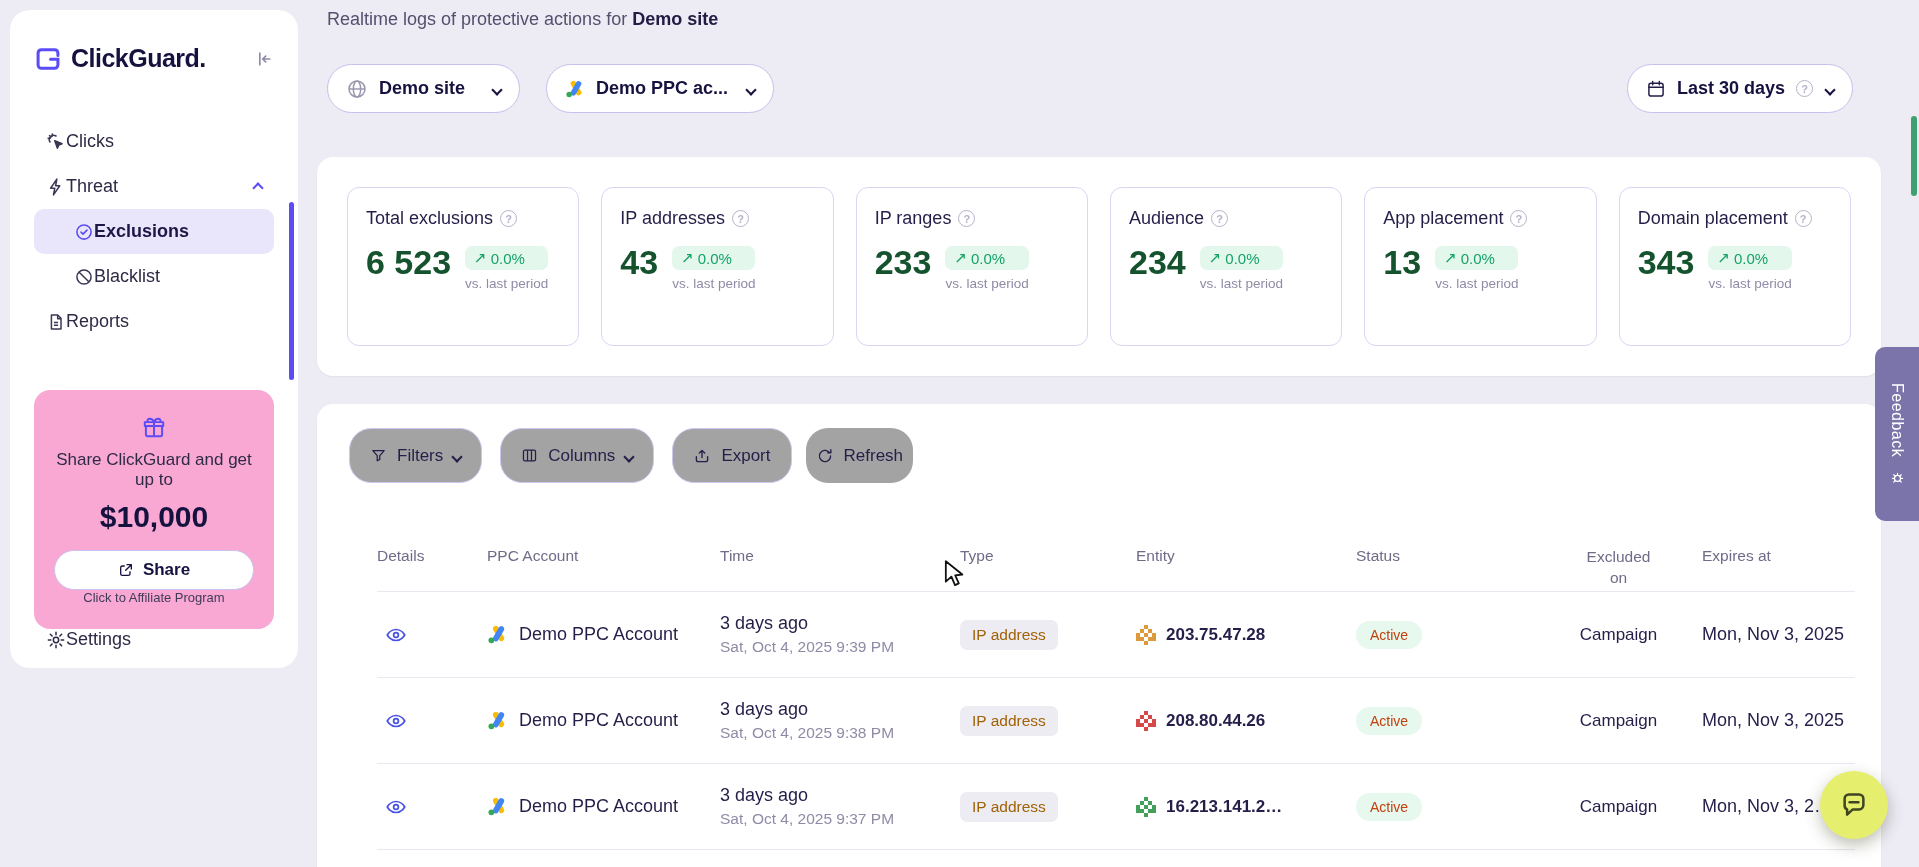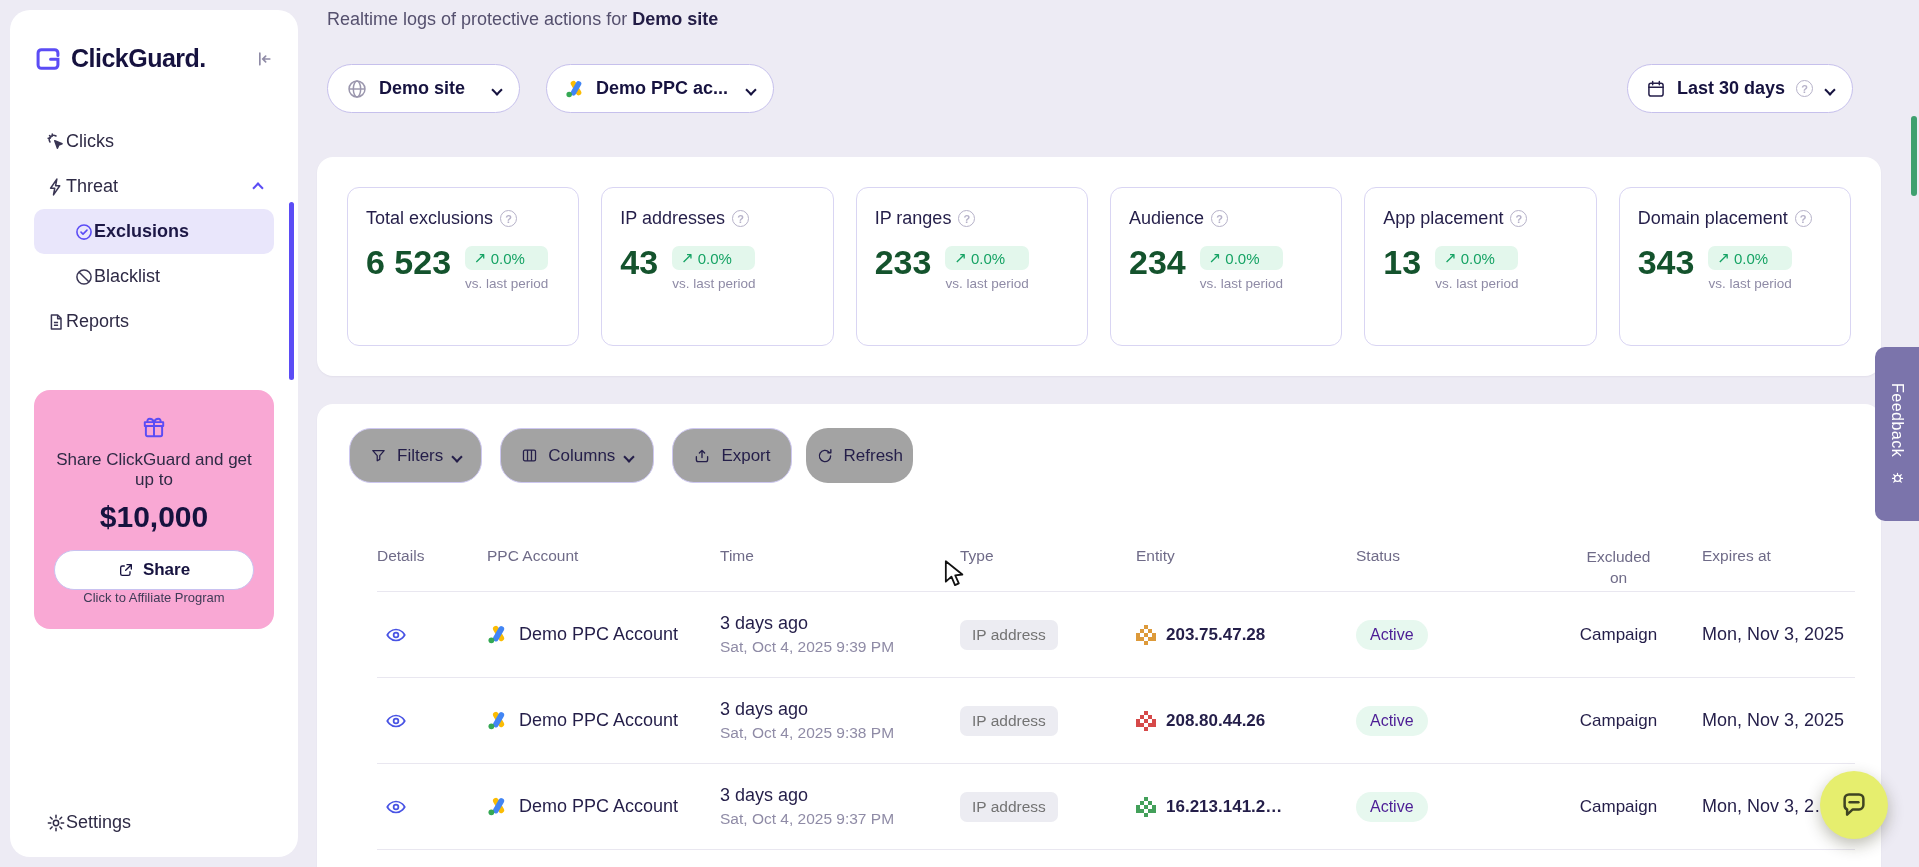--- a/index.html
+++ b/index.html
@@ -1,21 +1,21 @@
 <!DOCTYPE html>
 <html><head>
 <meta charset="utf-8">
 <style>
   * { margin:0; padding:0; box-sizing:border-box; }
   html,body { width:1919px; height:867px; overflow:hidden; background:#edebf4;
     font-family:"Liberation Sans","DejaVu Sans",sans-serif; color:#241e49; }
   svg { display:block; }
 
   
-  .sidebar { position:absolute; left:10px; top:10px; width:288px; height:847px; background:#fff;
+  .sidebar { position:absolute; left:10px; top:10px; width:288px; height:658px; background:#fff;
     border-radius:20px; padding:34px 24px 24px; display:flex; flex-direction:column; }
   .logo-row { display:flex; align-items:center; gap:9px; margin-bottom:46px; }
   .logo-text { font-size:25px; font-weight:bold; color:#16123f; letter-spacing:-0.5px; }
   .collapse { margin-left:auto; cursor:pointer; }
   .nav-item { display:flex; align-items:center; height:45px; padding:0 12px;
     font-size:18px; color:#2e2a45; border-radius:10px; cursor:pointer; }
   .nav-item .lbl { white-space:nowrap; }
   .nav-item.sub { padding-left:40px; }
   .nav-item.active { background:#e9e6fb; font-weight:bold; color:#1d1846; }
   .side-thumb { position:absolute; right:4px; top:192px; width:5px; height:178px;
@@ -86,24 +86,24 @@
     color:#6f6b88; font-size:15.5px; }
   .th-excluded { text-align:center; }
   .th-excluded span { display:inline-block; width:72px; text-align:center; line-height:1.35; }
   .trow { height:86px; border-bottom:1px solid #e9e7f0; font-size:18px; }
   .trow.partial { border-bottom:none; }
   .cell-details { padding-left:8px; }
   .eye { cursor:pointer; }
   .cell-account { display:flex; align-items:center; gap:11px; }
   .time-rel { font-size:18px; color:#241e49; }
   .time-abs { font-size:15.5px; color:#8f8ba6; margin-top:4px; }
-  .chip-type { display:inline-block; background:#ececf2; color:#737373; font-size:15.5px;
+  .chip-type { display:inline-block; background:#ececf2; color:#a16207; font-size:15.5px;
     padding:6px 12px; border-radius:7px; }
   .cell-entity { display:flex; align-items:center; gap:10px; font-weight:bold; font-size:17px; }
-  .chip-status { display:inline-block; background:#e7f8ef; color:#4c1d95; font-size:16px;
+  .chip-status { display:inline-block; background:#e7f8ef; color:#c2410c; font-size:14px;
     padding:6px 14px; border-radius:15px; }
   .cell-excluded { text-align:center; font-size:17px; }
   .cell-expires { padding-left:6px; }
 
   
   .feedback { position:fixed; right:0; top:347px; width:44px; height:174px; background:#7b74ab;
     border-radius:10px 0 0 10px; color:#fff; display:flex; flex-direction:column;
     align-items:center; justify-content:center; gap:12px; cursor:pointer; }
   .feedback-text { writing-mode:vertical-rl; font-size:16px; letter-spacing:.5px; }
   .chat-btn { position:fixed; left:1820px; top:771px; width:68px; height:68px; border-radius:50%;

